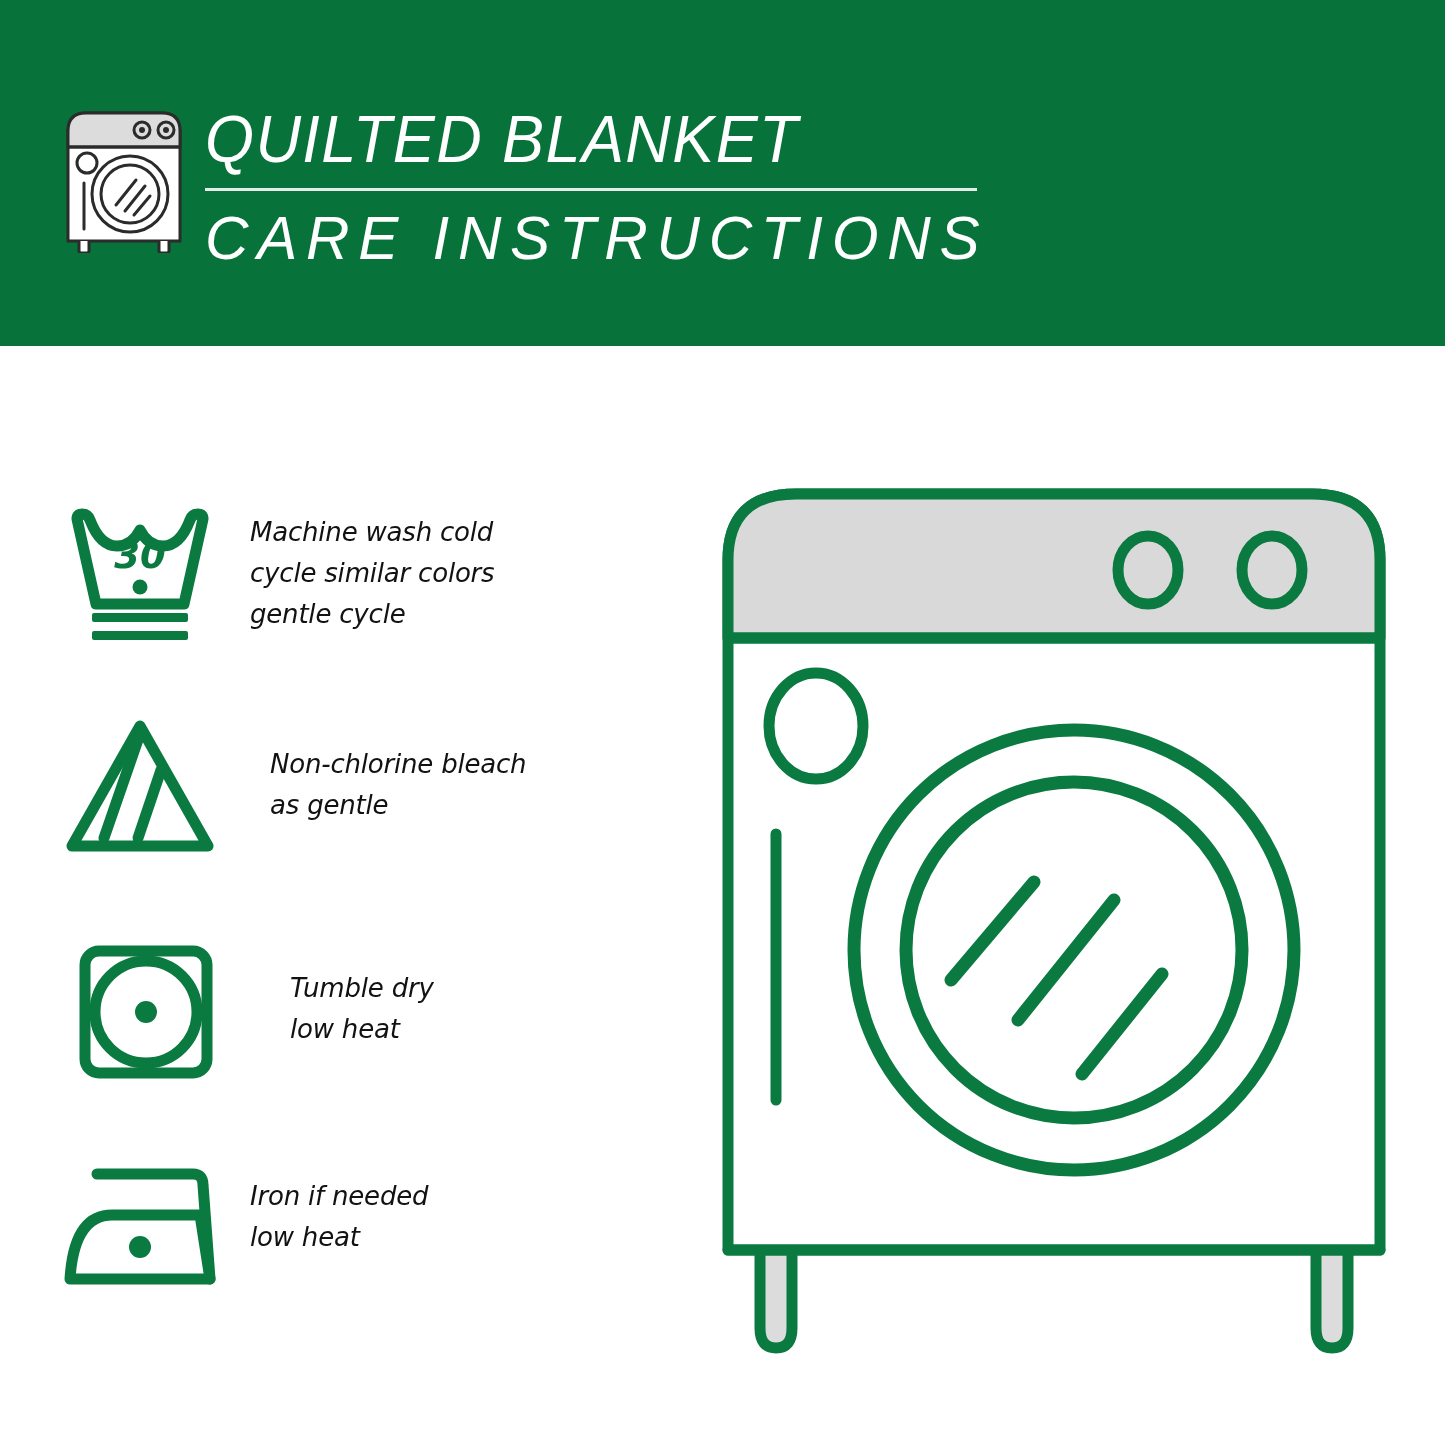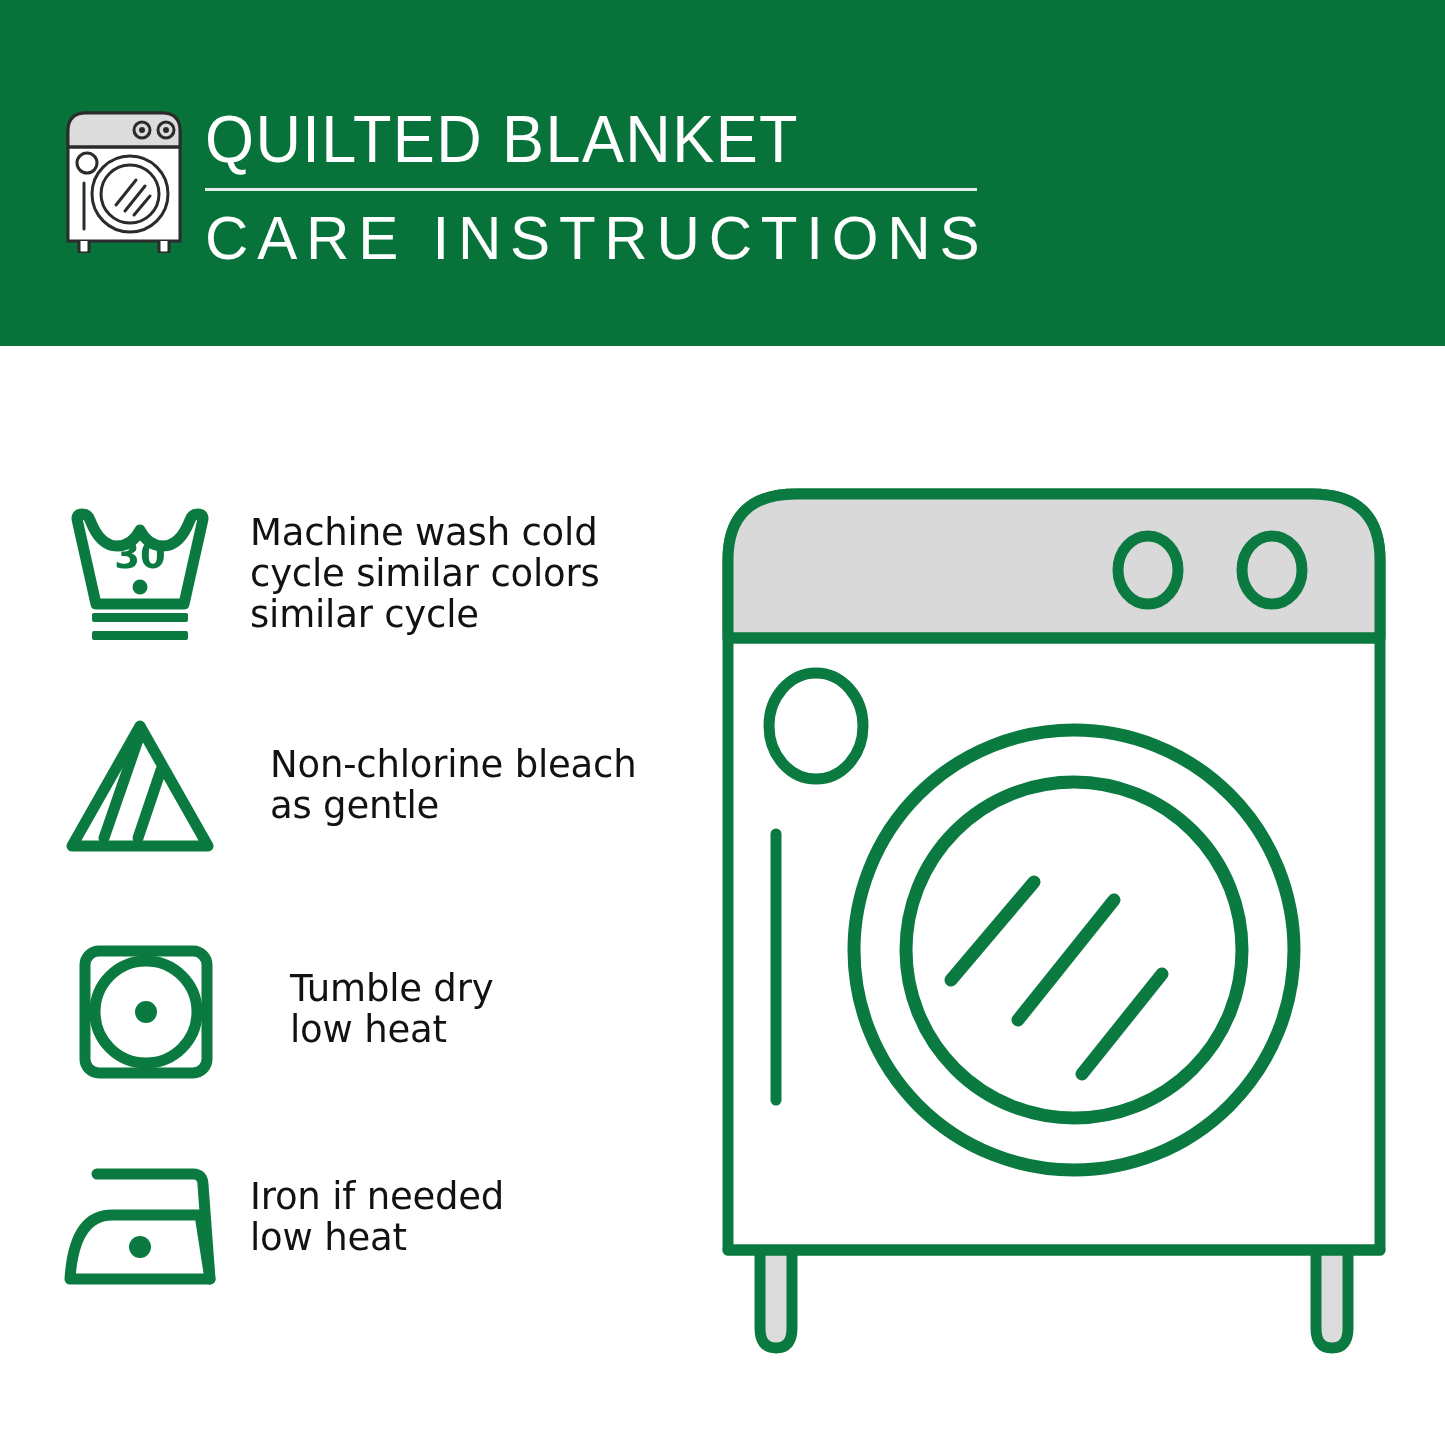--- a/index.html
+++ b/index.html
@@ -9,20 +9,21 @@
   }
   body {
     font-family: "Liberation Sans", sans-serif;
   }
   #page {
     position: relative;
     width: 1445px;
     height: 1445px;
     background: #ffffff;
     overflow: hidden;
+    font-style: italic;
   }
 
   
   #header-band {
     position: absolute;
     left: 0; top: 0;
     width: 1445px;
     height: 346px;
     background: #07733a;
   }
@@ -80,21 +81,21 @@
   .care-symbol {
     width: 180px;
     flex: 0 0 180px;
     display: flex;
     justify-content: flex-start;
     align-items: flex-start;
   }
   .care-text {
     flex: 1 1 auto;
     font-family: "DejaVu Sans", sans-serif;
-    font-size: 37px;
+    font-size: 26px;
     line-height: 41px;
     color: #121212;
     letter-spacing: -0.2px;
     padding-left: 10px;
   }
   #row-wash   { top: 500px; }
   #row-bleach { top: 712px; gap: 20px; }
   #row-dry    { top: 938px; gap: 40px; }
   #row-iron   { top: 1152px; }
 
@@ -169,21 +170,21 @@
 
         <circle cx="80" cy="87" r="7.5" fill="#0a7a40"></circle>
 
         <rect x="32" y="113" width="96" height="9" rx="2" fill="#0a7a40"></rect>
         <rect x="32" y="131" width="96" height="9" rx="2" fill="#0a7a40"></rect>
       </svg>
     </div>
     <div class="care-text">
       <div>Machine wash cold</div>
       <div>cycle similar colors</div>
-      <div>similar cycle</div>
+      <div>gentle cycle</div>
     </div>
   </div>
 
   <div class="care-row" id="row-bleach">
     <div class="care-symbol">
       <svg viewBox="0 0 170 148" width="170" height="148" xmlns="http://www.w3.org/2000/svg">
 
         <path d="M80 14 L148 134 L12 134 Z" fill="none" stroke="#0a7a40" stroke-width="11" stroke-linejoin="round"></path>
 
         <line x1="80" y1="22" x2="44" y2="126" stroke="#0a7a40" stroke-width="11" stroke-linecap="round"></line>

